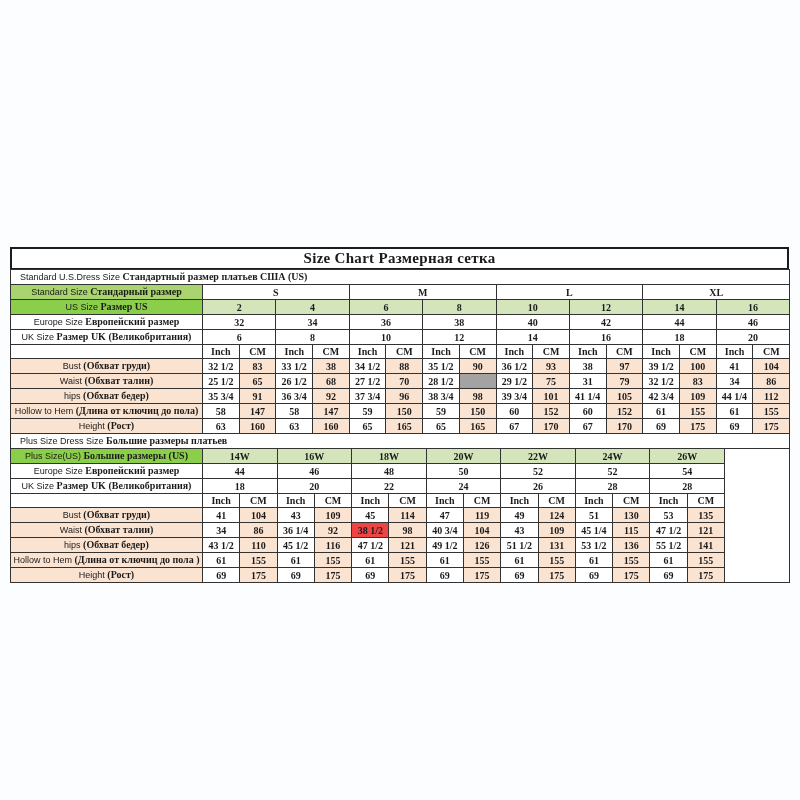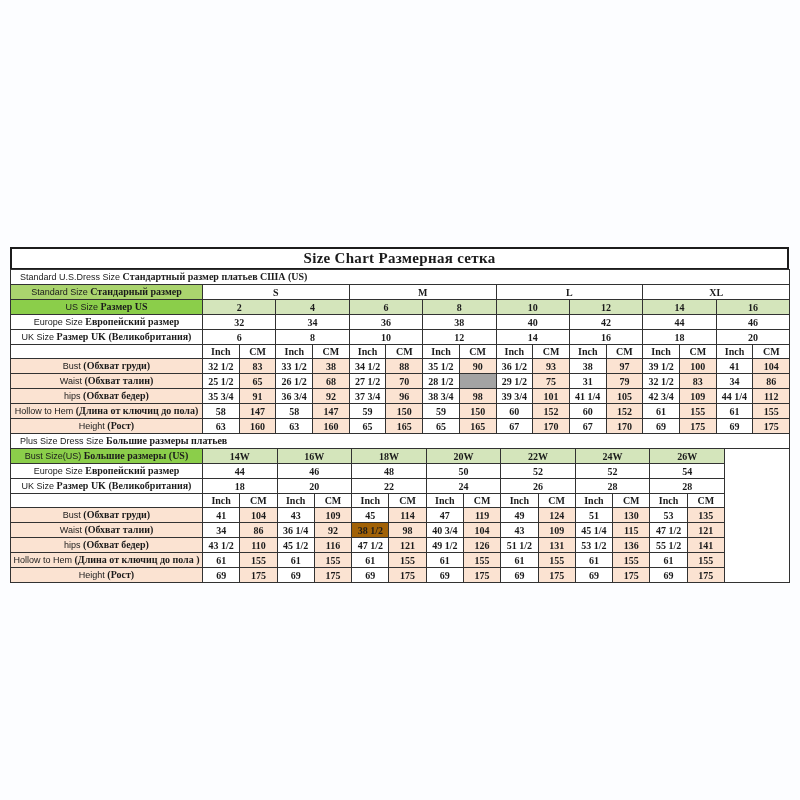--- a/index.html
+++ b/index.html
@@ -252,21 +252,21 @@
             <col style="width: 37.2857px;">
             <col style="width: 37.2857px;">
             <col style="width: 37.2857px;">
             <col style="width: 65px;">
           </colgroup>
           <tbody>
             <tr>
               <td class="section-row" colspan="16"><span class="en">Plus Size Dress Size</span><span class="ru"> Большие размеры платьев</span></td>
             </tr>
             <tr>
-              <td class="label-cell" style="background: rgb(139, 206, 74);"><span class="en">Bust Size(US)</span><span class="ru"> Большие размеры (US)</span></td>
+              <td class="label-cell" style="background: rgb(139, 206, 74);"><span class="en">Plus Size(US)</span><span class="ru"> Большие размеры (US)</span></td>
               <td colspan="2" style="background: rgb(212, 229, 187);">14W</td>
               <td colspan="2" style="background: rgb(212, 229, 187);">16W</td>
               <td colspan="2" style="background: rgb(212, 229, 187);">18W</td>
               <td colspan="2" style="background: rgb(212, 229, 187);">20W</td>
               <td colspan="2" style="background: rgb(212, 229, 187);">22W</td>
               <td colspan="2" style="background: rgb(212, 229, 187);">24W</td>
               <td colspan="2" style="background: rgb(212, 229, 187);">26W</td>
               <td rowspan="9" style="background: rgb(255, 255, 255);"></td>
             </tr>
             <tr>
@@ -322,21 +322,21 @@
               <td style="background: rgb(251, 227, 210);">130</td>
               <td style="background: rgb(255, 255, 255);">53</td>
               <td style="background: rgb(251, 227, 210);">135</td>
             </tr>
             <tr>
               <td class="label-cell" style="background: rgb(251, 227, 210);"><span class="en">Waist</span><span class="ru"> (Обхват талии)</span></td>
               <td style="background: rgb(255, 255, 255);">34</td>
               <td style="background: rgb(251, 227, 210);">86</td>
               <td style="background: rgb(255, 255, 255);">36 1/4</td>
               <td style="background: rgb(251, 227, 210);">92</td>
-              <td style="background: #a16207;">38 1/2</td>
+              <td style="background: #ef4444;">38 1/2</td>
               <td style="background: rgb(251, 227, 210);">98</td>
               <td style="background: rgb(255, 255, 255);">40 3/4</td>
               <td style="background: rgb(251, 227, 210);">104</td>
               <td style="background: rgb(255, 255, 255);">43</td>
               <td style="background: rgb(251, 227, 210);">109</td>
               <td style="background: rgb(255, 255, 255);">45 1/4</td>
               <td style="background: rgb(251, 227, 210);">115</td>
               <td style="background: rgb(255, 255, 255);">47 1/2</td>
               <td style="background: rgb(251, 227, 210);">121</td>
             </tr>

